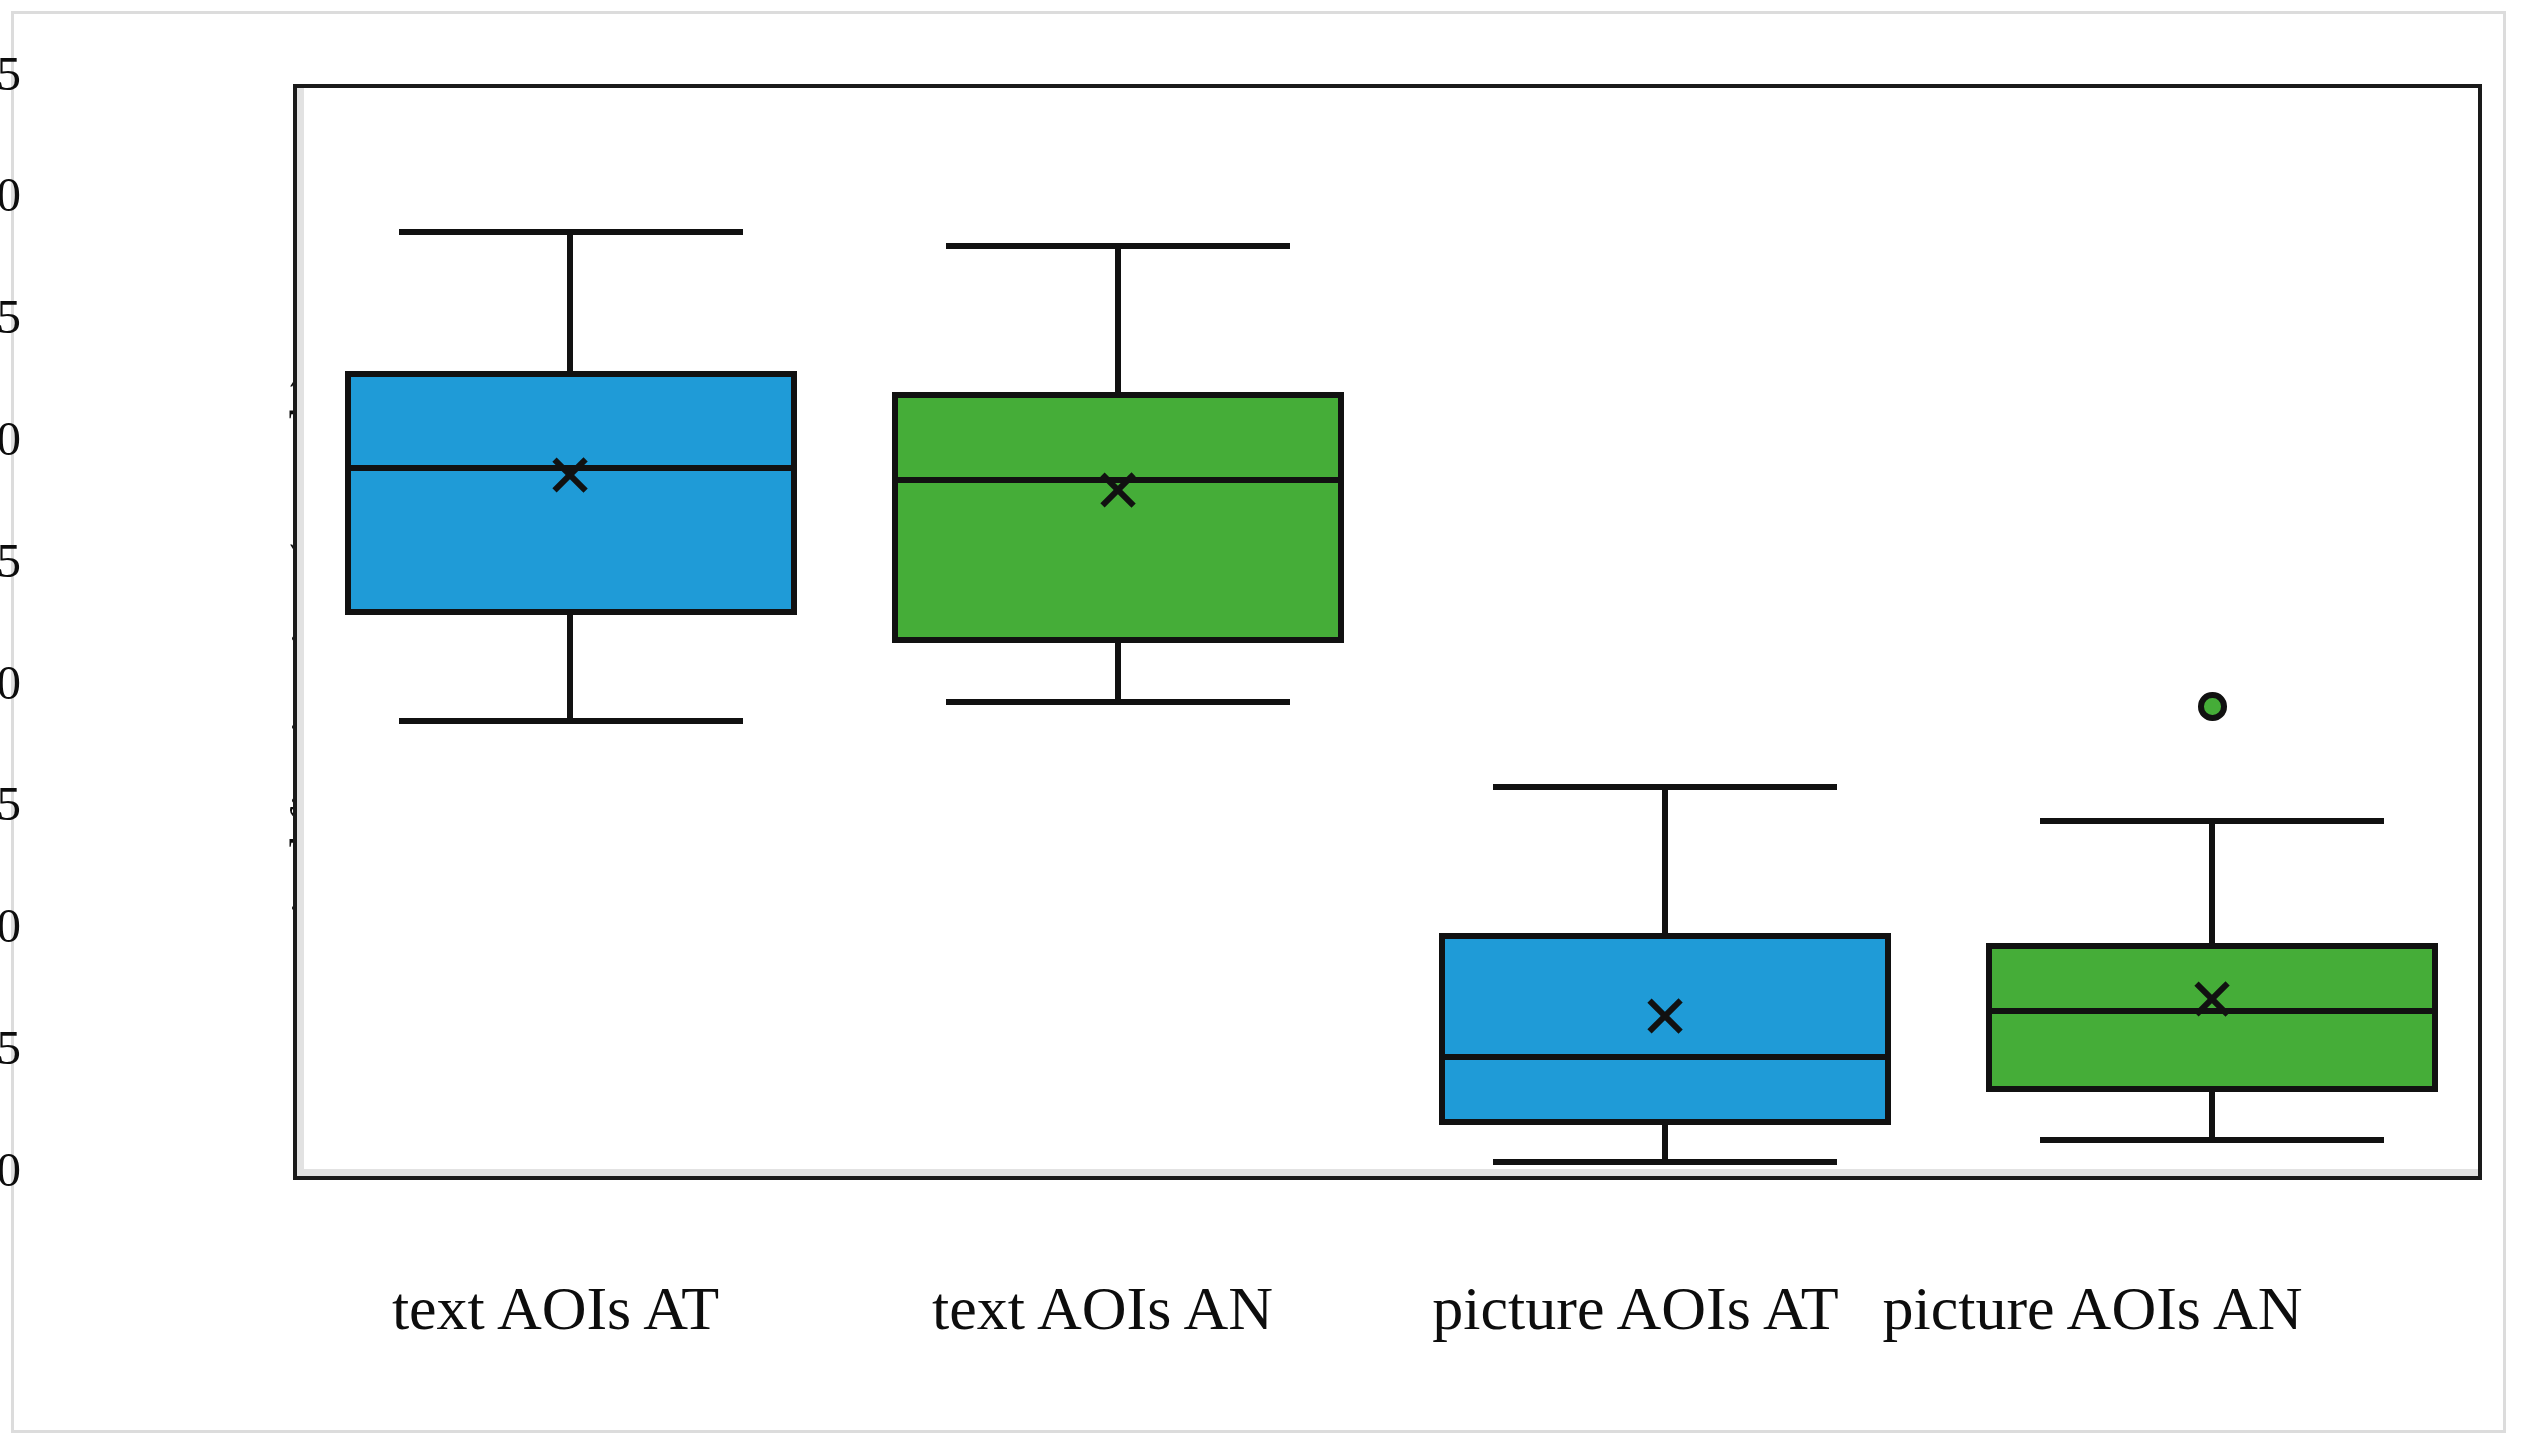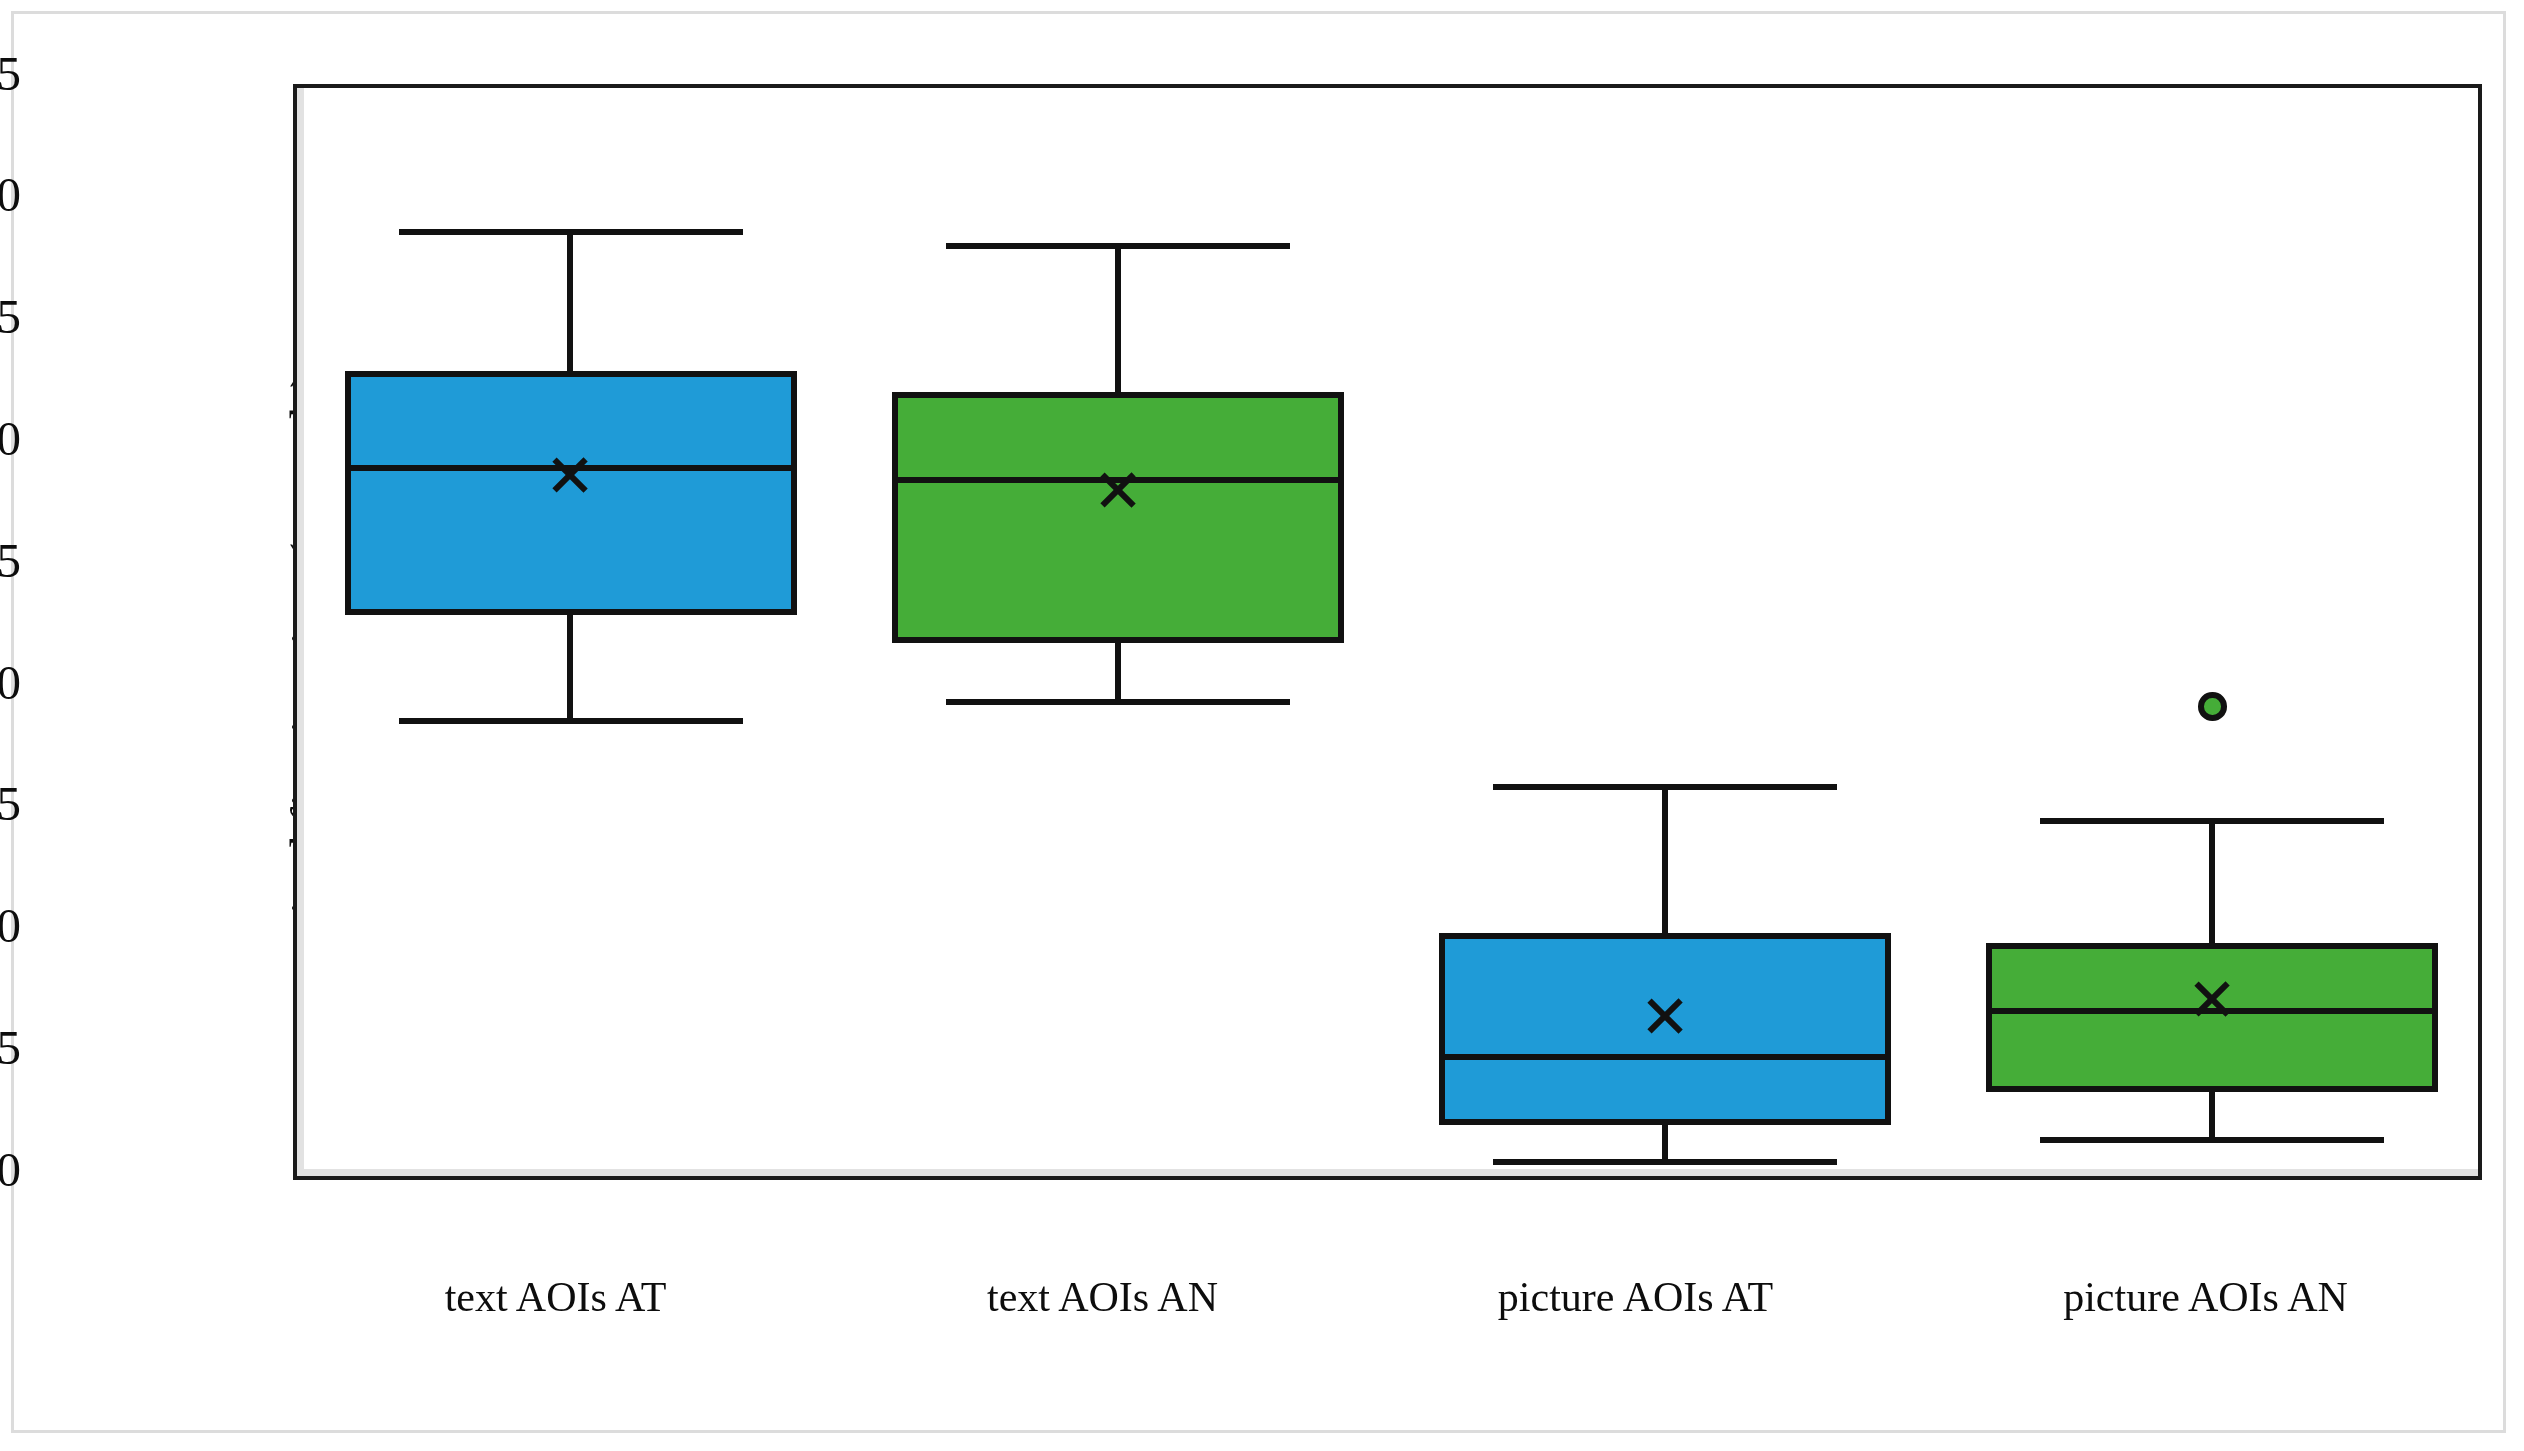--- a/index.html
+++ b/index.html
@@ -35,21 +35,21 @@
   #y-axis-title{
     position:absolute;left:-57px;top:50%;
     transform:translateY(-50%) rotate(-90deg);
     transform-origin:center center;
     font-size:49px;color:#0d0d0d;white-space:nowrap;
   }
 
   
   .xtick{
     position:absolute;top:1259px;text-align:center;
-    font-size:42px;color:#0d0d0d;white-space:nowrap;
+    font-size:62px;color:#0d0d0d;white-space:nowrap;
   }
 
   
   .bp{position:absolute;top:0;left:0;width:100%;height:100%;pointer-events:none;}
   .box-rect{position:absolute;box-sizing:border-box;border:6.3px solid #111111;}
   .median-line{position:absolute;background:#111111;height:6.3px;}
   .whisker-stem{position:absolute;background:#111111;width:6.3px;}
   .whisker-cap{position:absolute;background:#111111;height:6.3px;}
   .mean-x{position:absolute;width:44px;height:44px;}
   .mean-x i{
@@ -156,18 +156,18 @@
             </div>
             <div class="outlier-dot" style="left: 1901px; top: 604px; background: rgb(69, 173, 56);"></div>
           </div>
         </div>
     </div>
 
     <div id="xtick-layer">
         <div class="xtick" style="left: 268px; width: 547px;">text AOIs AT</div>
         <div class="xtick" style="left: 815px; width: 547px;">text AOIs AN</div>
         <div class="xtick" style="left: 1348px; width: 547px;">picture AOIs AT</div>
-        <div class="xtick" style="left: 1918px; width: 547px;">picture AOIs AN</div>
+        <div class="xtick" style="left: 1805px; width: 547px;">picture AOIs AN</div>
       </div>
 
   </div>
 </div>
 
 
 </body></html>

